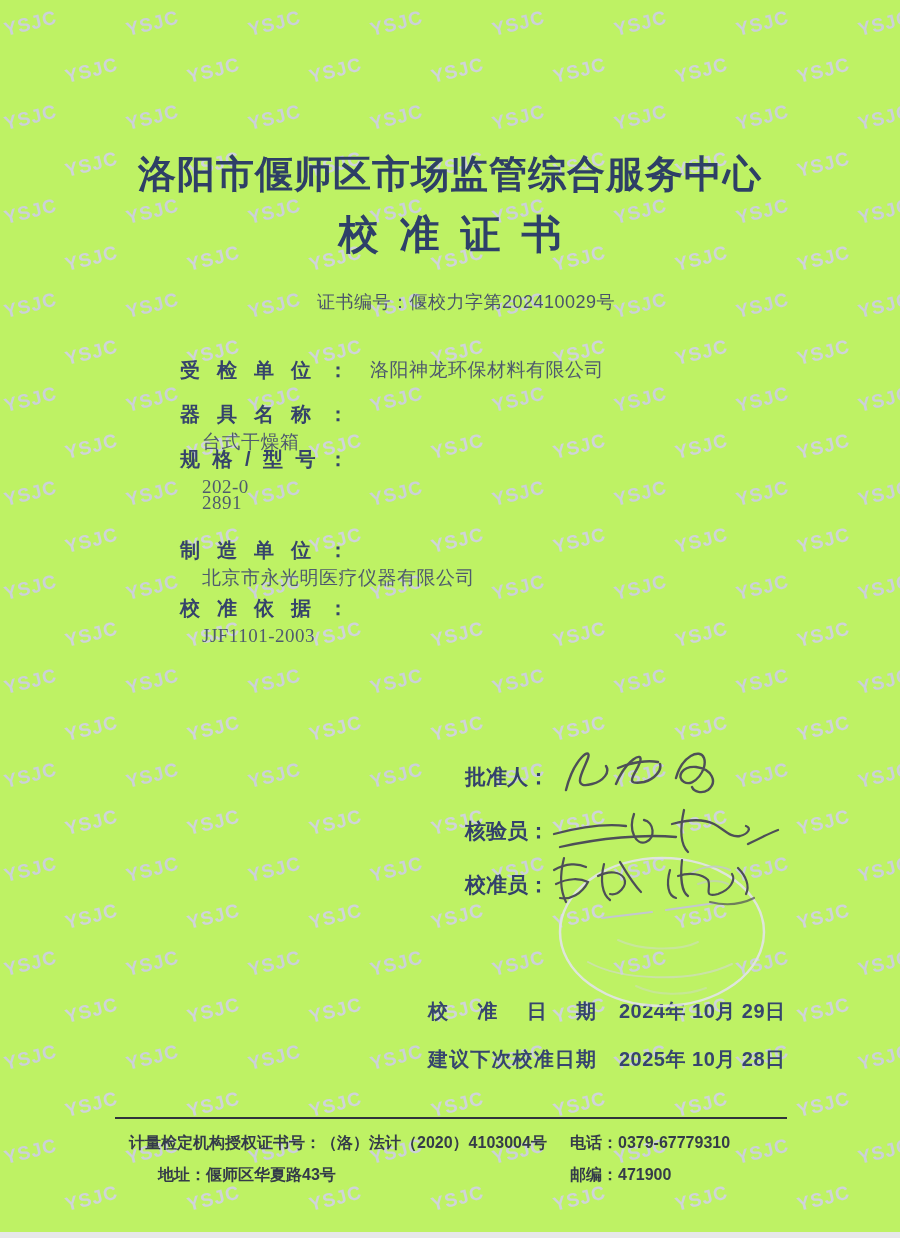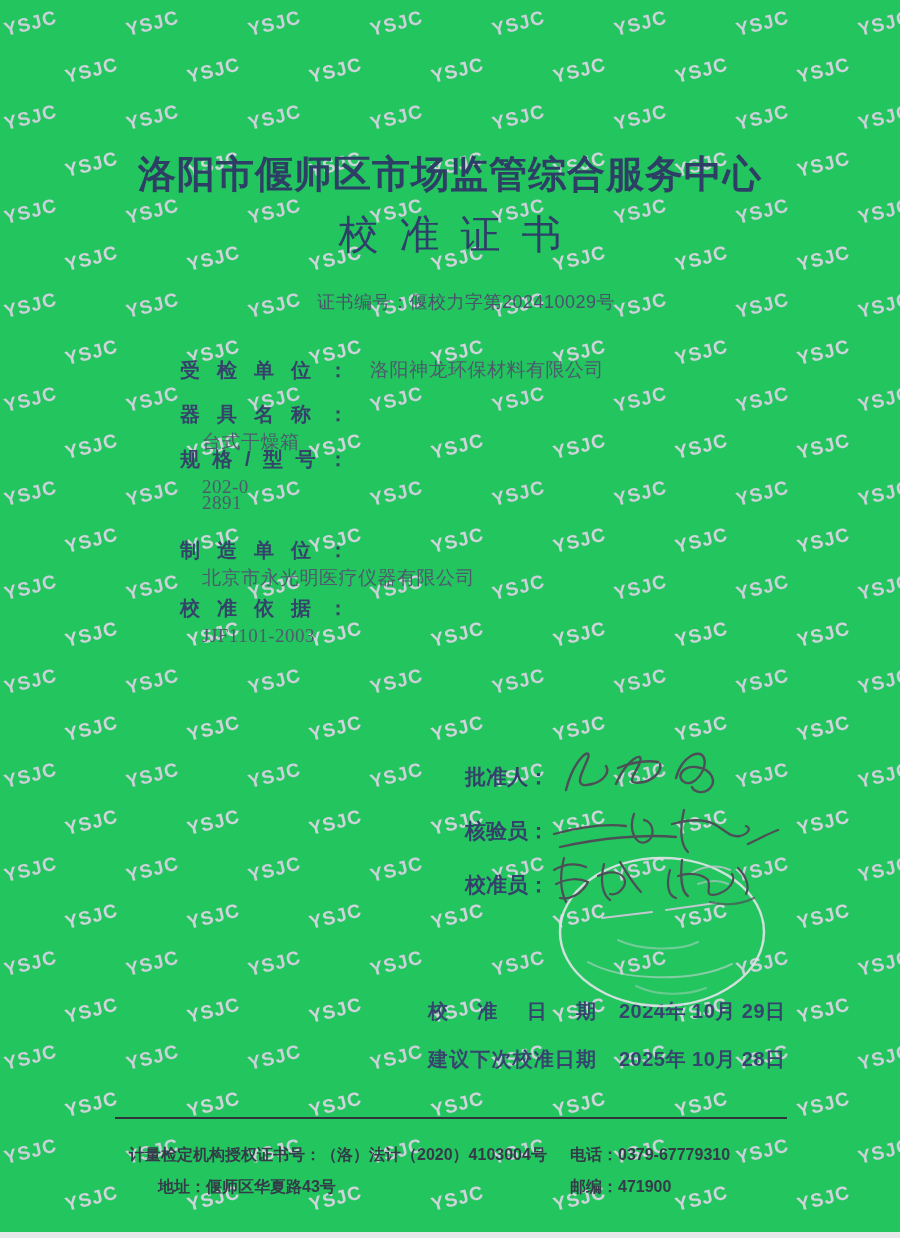--- a/index.html
+++ b/index.html
@@ -1,33 +1,33 @@
 <!DOCTYPE html>
 <html><head>
 <meta charset="utf-8">
 <style>
   html,body{margin:0;padding:0;background:#ffffff;}
   .page{
     position:relative;
     width:900px;height:1238px;
-    background:#22c55e;
+    background:#bef264;
     overflow:hidden;
     font-family:"Liberation Sans", sans-serif;
   }
   .wm-layer{position:absolute;left:0;top:0;width:900px;height:1238px;z-index:0;}
   .content{position:absolute;left:0;top:0;width:900px;height:1238px;z-index:1;}
 
   .org-title{
     position:absolute;top:152px;left:0;width:900px;
     text-align:center;font-size:38px;font-weight:bold;
     color:#2e3f66;letter-spacing:1px;line-height:44px;
   }
   .doc-title{
     position:absolute;top:210px;left:0;width:900px;
-    text-align:center;font-size:40px;font-weight:normal;
+    text-align:center;font-size:40px;font-weight:bold;
     color:#2e4069;letter-spacing:21px;padding-left:21px;
     box-sizing:border-box;line-height:48px;
   }
   .cert-line{
     position:absolute;top:290px;left:317px;
     font-size:18px;color:#49536b;letter-spacing:0.5px;line-height:24px;text-align:right;
   }
 
   .fields{position:absolute;left:180px;top:356px;width:620px;}
   .f-row{display:flex;height:28px;line-height:28px;}
@@ -58,21 +58,21 @@
     width:168px;font-size:20px;font-weight:bold;color:#36456e;
     text-align:justify;text-align-last:justify;flex:none;
   }
   .d-value{margin-left:23px;font-size:20px;font-weight:600;color:#36456e;letter-spacing:0.5px;}
 
   .footer{
     position:absolute;left:115px;top:1117px;width:672px;
     border-top:2px solid #30343c;
   }
   .ft-row{position:relative;height:24px;line-height:24px;font-size:16px;font-weight:600;color:#343b49;}
-  .ft-row1{margin-top:24px;text-decoration:underline;}
+  .ft-row1{margin-top:12px;text-decoration:underline;}
   .ft-row2{margin-top:8px;}
   .ft-auth{position:absolute;left:14px;}
   .ft-phone{position:absolute;left:455px;}
   .ft-addr{position:absolute;left:43px;text-align:right;}
   .ft-postal{position:absolute;left:455px;}
 
   .page-edge{position:absolute;left:0;bottom:0;width:900px;height:6px;background:#e7e8ea;z-index:0;}
 </style>
 </head>
 <body>

